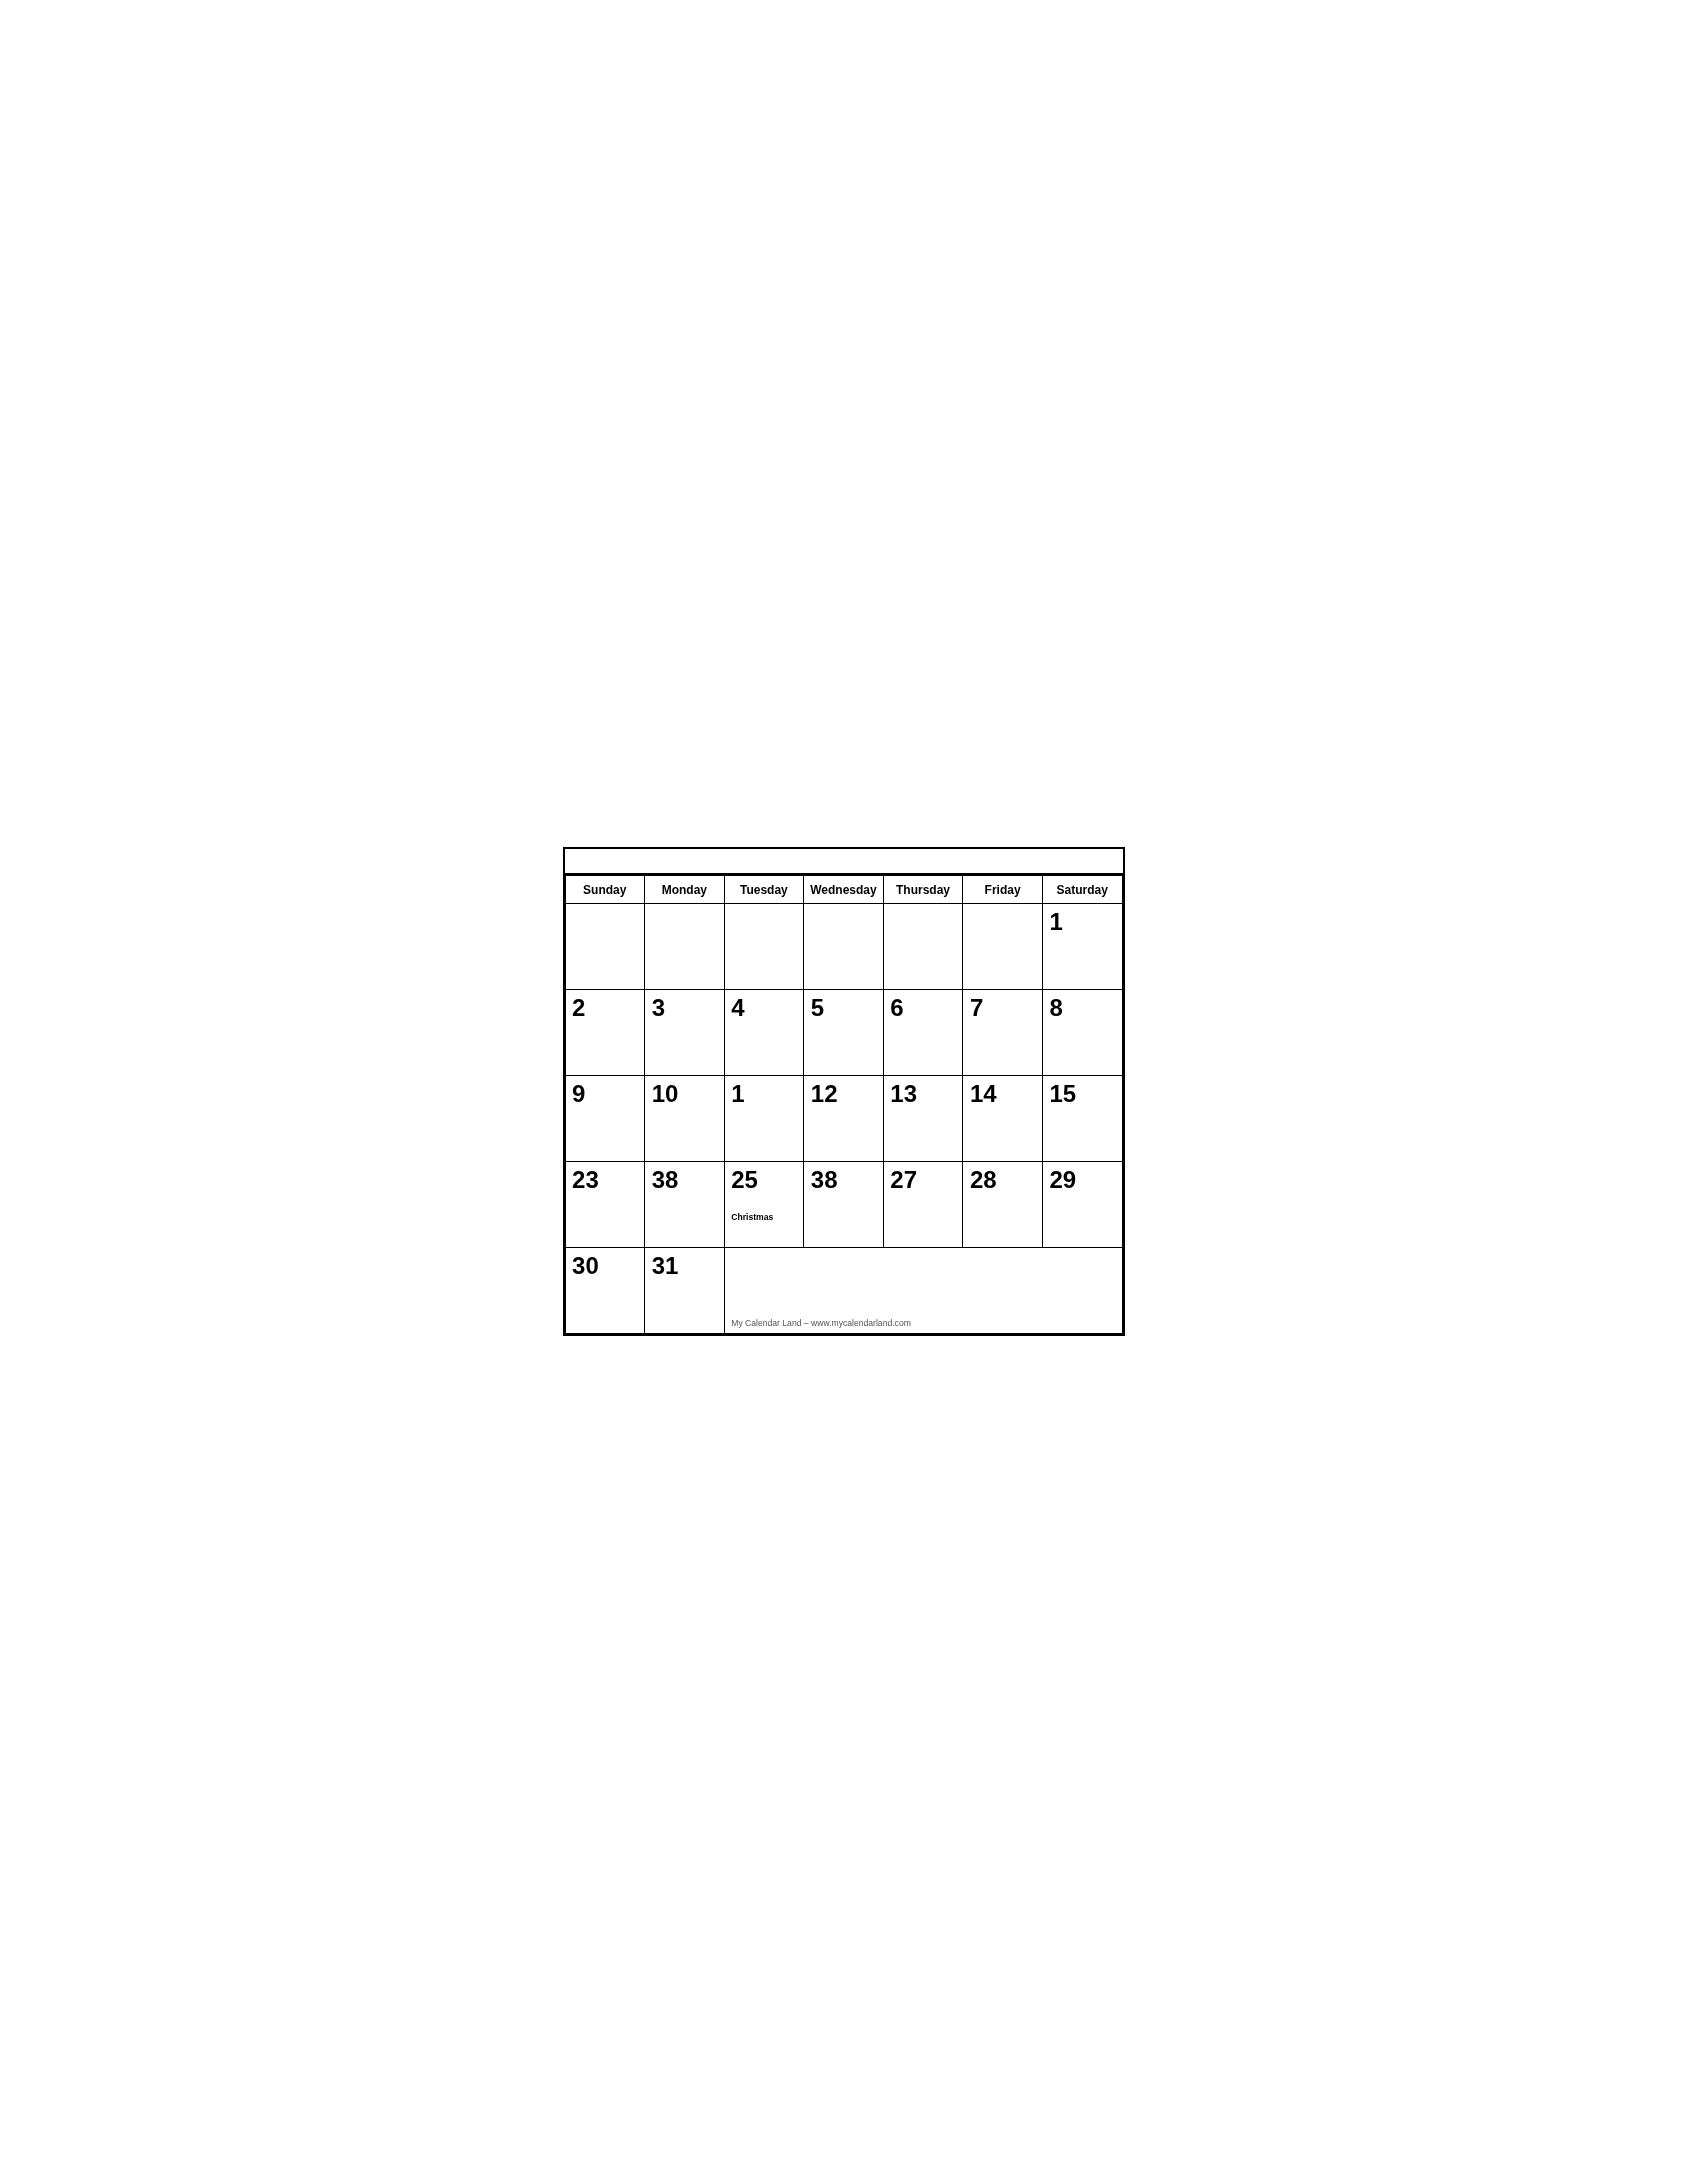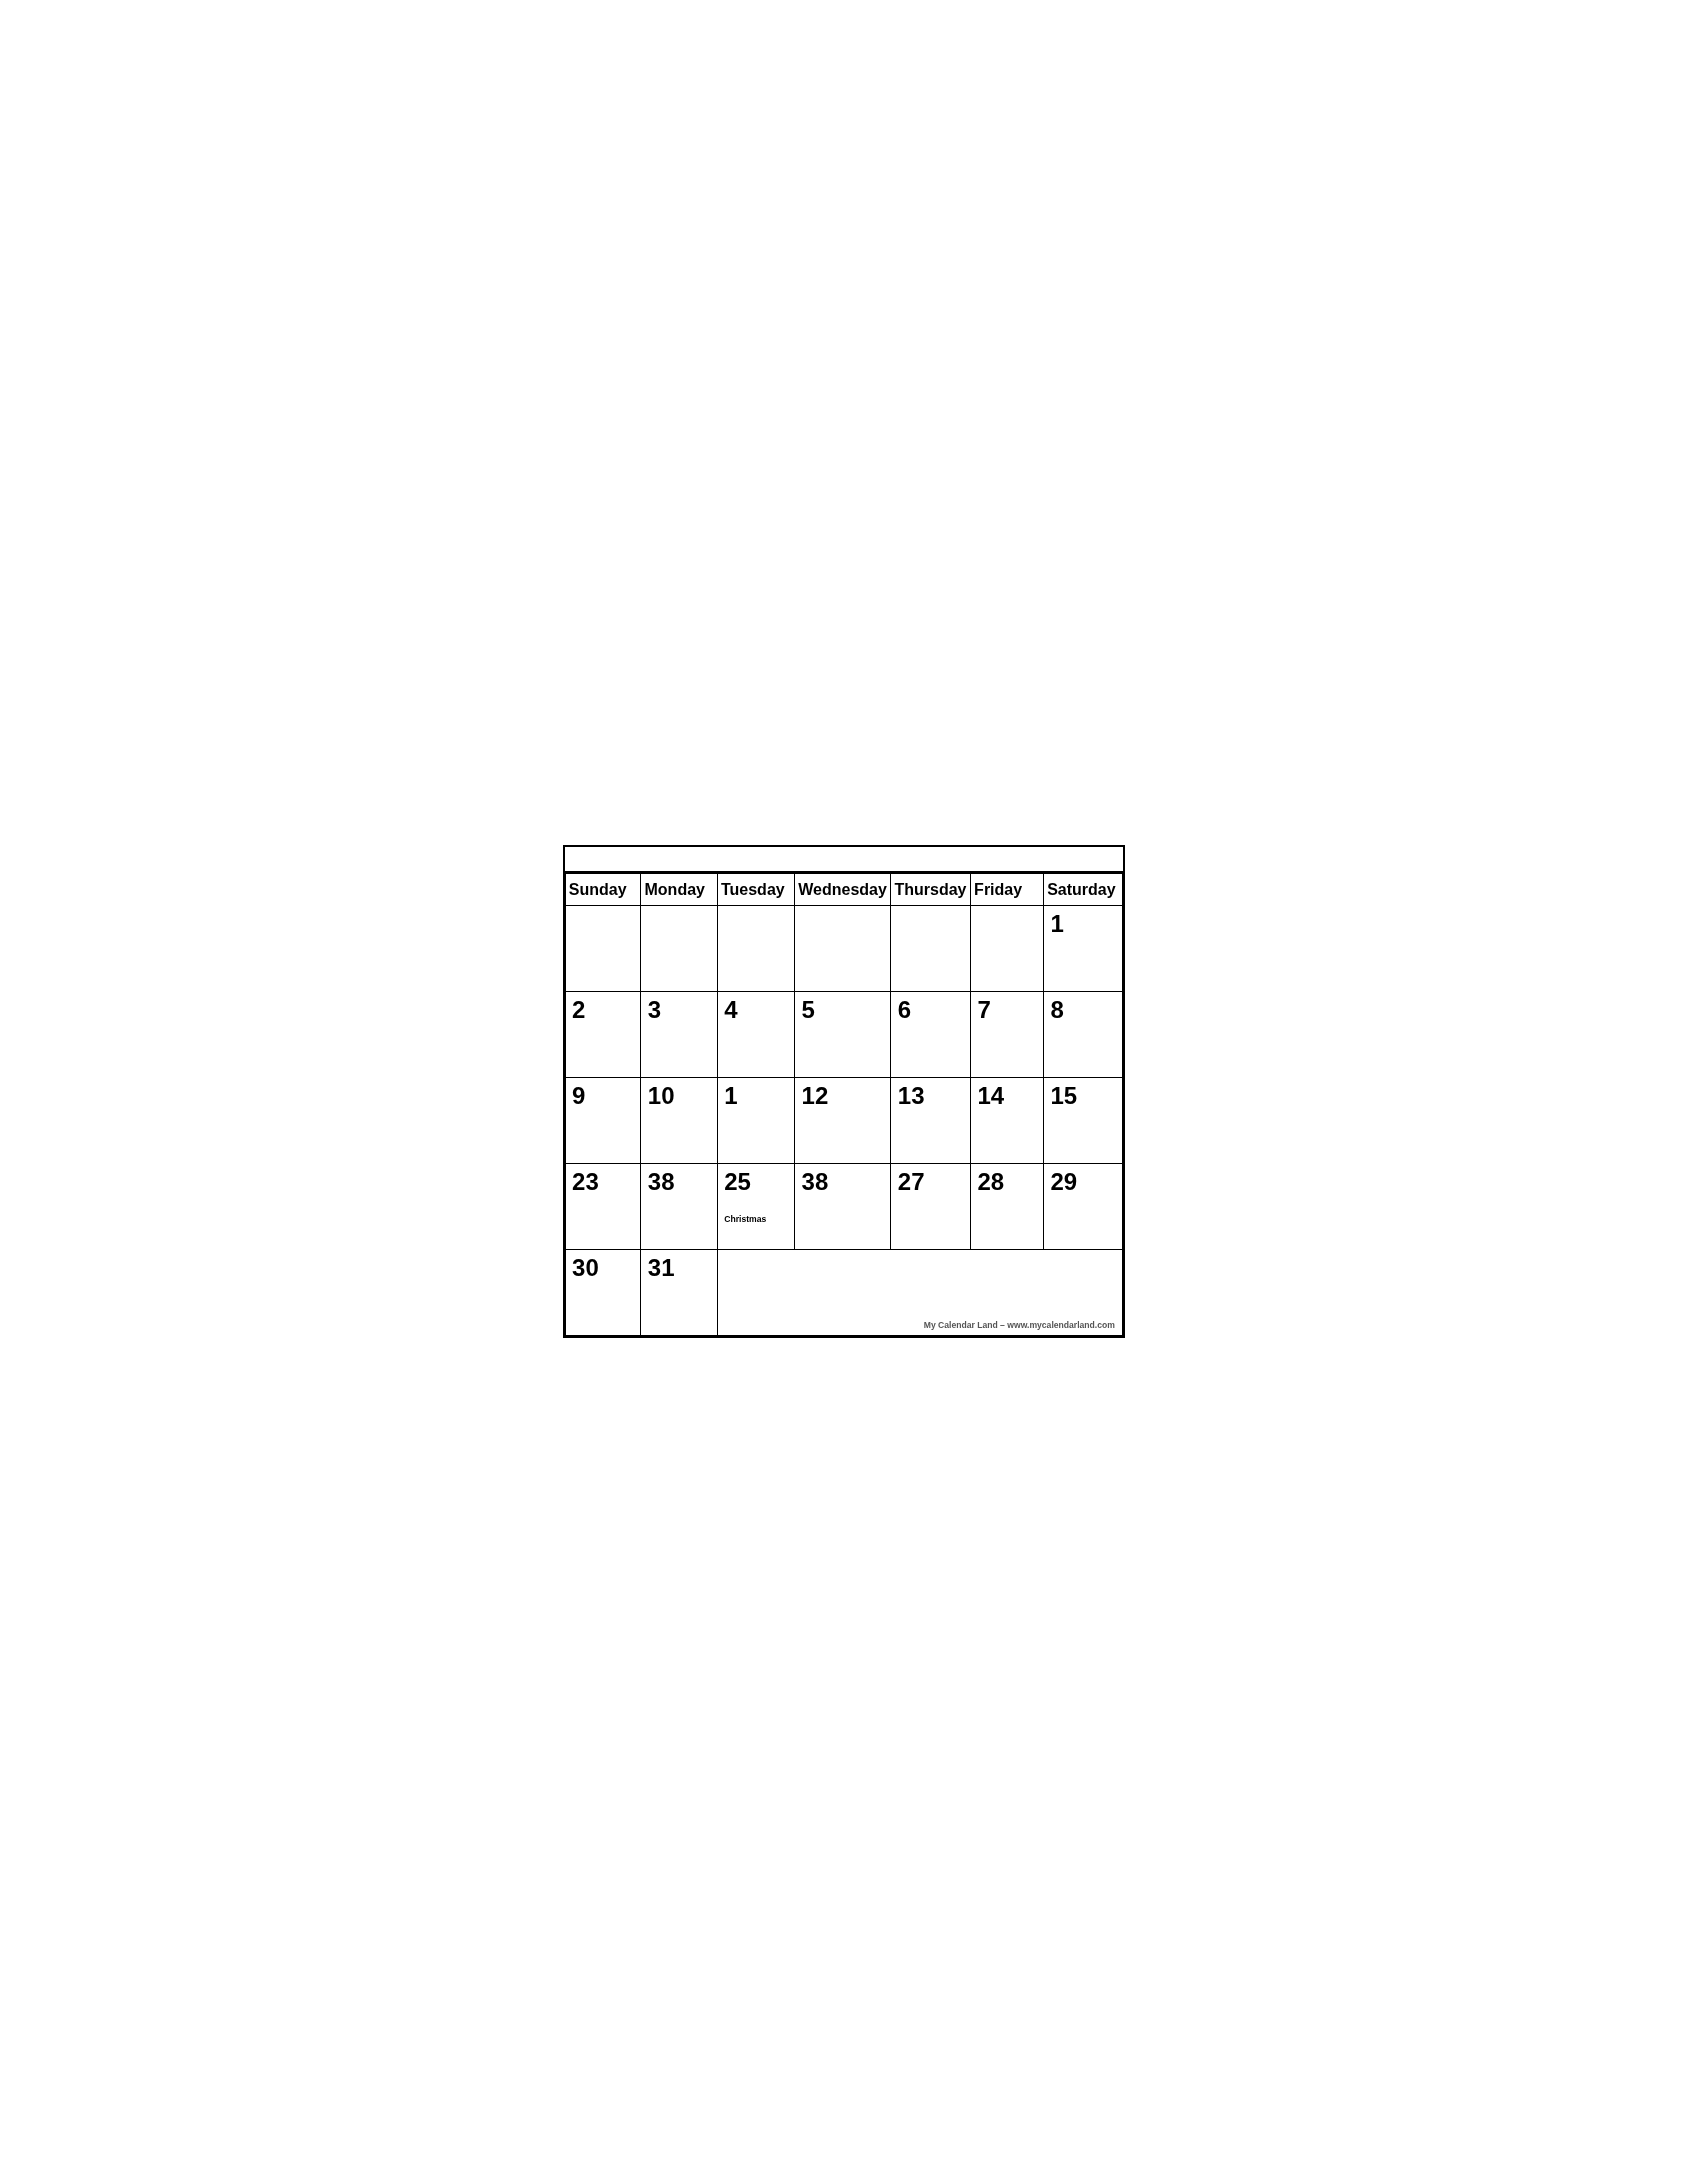--- a/index.html
+++ b/index.html
@@ -33,22 +33,22 @@
       border-bottom: 2px solid #000;
     }
 
     .calendar-grid {
       width: 100%;
       border-collapse: collapse;
     }
 
     .calendar-grid th {
       border: 0.7px solid #000;
-      text-align: left;
-      font-size: 16px;
+      text-align: center;
+      font-size: 12px;
       font-weight: bold;
       padding: 6.6px 3.3px;
       width: calc(100% / 7);
       margin-top: 35px;
     }
 
     .calendar-grid td {
       border: 0.7px solid #000;
       vertical-align: top;
       width: calc(100% / 7);
@@ -65,24 +65,23 @@
     }
 
     .day-event {
       font-size: 8.6px;
       font-weight: bold;
       margin-top: 18px;
       display: block;
     }
 
     .footer-text-cell {
-      text-align: right;
+      text-align: left;
       vertical-align: bottom !important;
       padding-bottom: 5.3px;
-      font-weight: bold;
     }
   </style>
 </head>
 <body>
 
 <div class="calendar-container">
   <div class="calendar-title"></div>
   <table class="calendar-grid">
     <thead>
       <tr>

